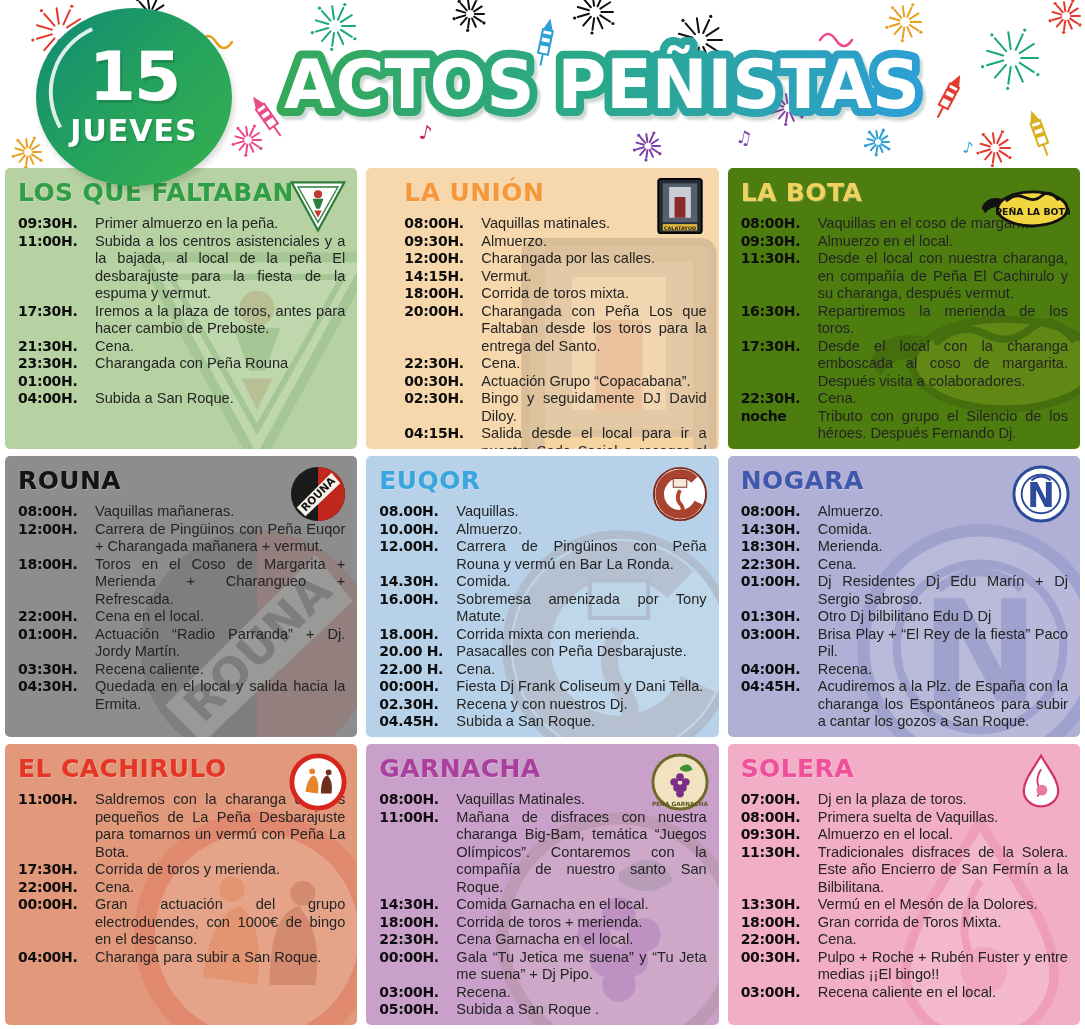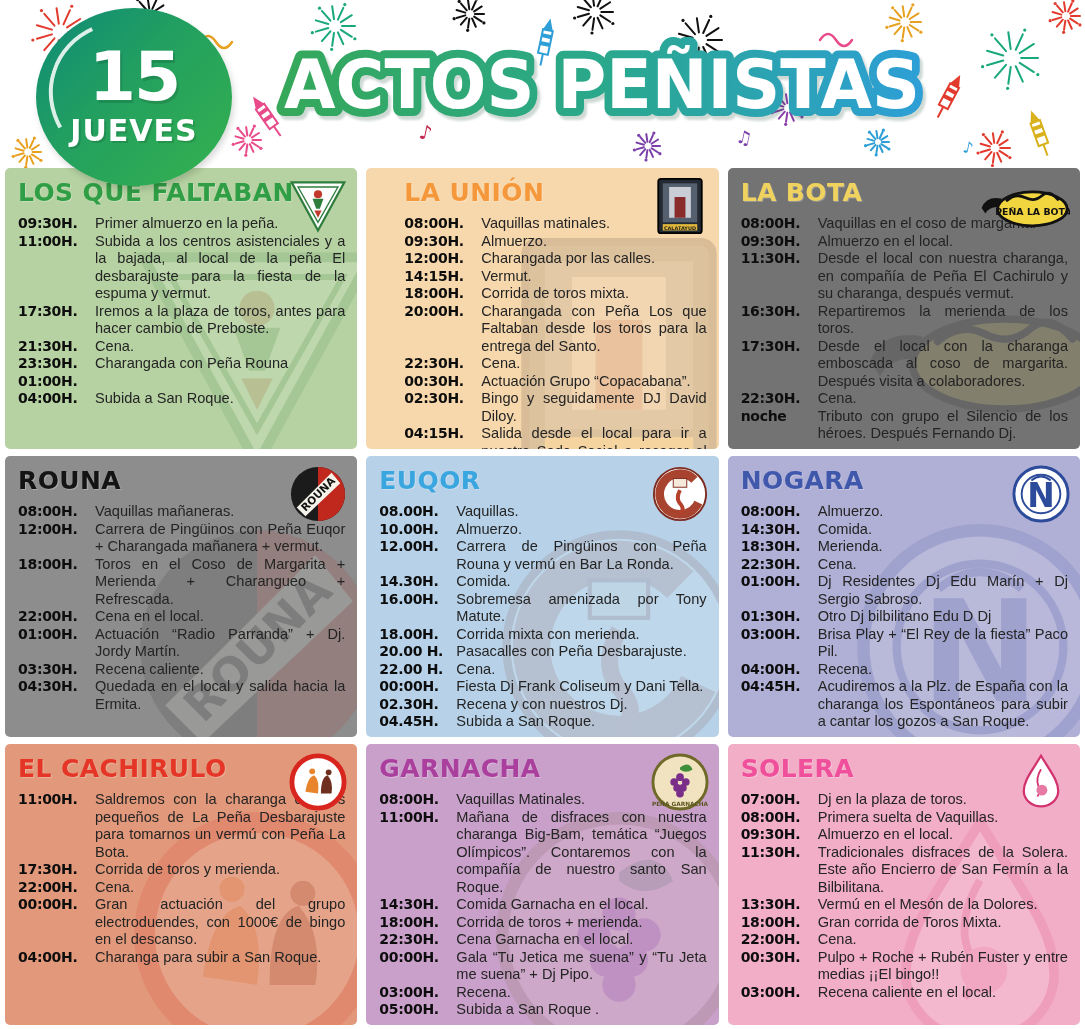--- a/index.html
+++ b/index.html
@@ -499,21 +499,21 @@
           <span class="time">02:30H.</span>
           <span class="desc">Bingo y seguidamente DJ David Diloy.</span>
         </div>
         <div class="row">
           <span class="time">04:15H.</span>
           <span class="desc">Salida desde el local para ir a nuestra Sede Social a recoger el Santo.</span>
         </div>
       </div>
   </div>
 
-  <div class="panel" style="background: #737373;">
+  <div class="panel" style="background: #4d7c0f;">
     <div class="watermark"><svg viewBox="0 0 100 46">
           <path d="M6 24 q5 -13 21 -10 l-2 9 q-11 -1 -15 7 Z" fill="#111"></path>
           <ellipse cx="60" cy="25" rx="37" ry="18" fill="#f1d63f" stroke="#111" stroke-width="3"></ellipse>
           <path d="M33 16 q9 -8 19 -3 t18 -2 t17 4" fill="none" stroke="#111" stroke-width="3" stroke-linecap="round"></path>
           <text x="61" y="32" font-size="10" font-weight="bold" text-anchor="middle" fill="#111" font-family="DejaVu Sans, sans-serif"></text>
         </svg></div>
     <div class="panel-title" style="color: rgb(240, 211, 94);">LA BOTA</div>
     <div class="logo wide">
         <svg viewBox="0 0 100 46">
           <path d="M6 24 q5 -13 21 -10 l-2 9 q-11 -1 -15 7 Z" fill="#111"></path>

